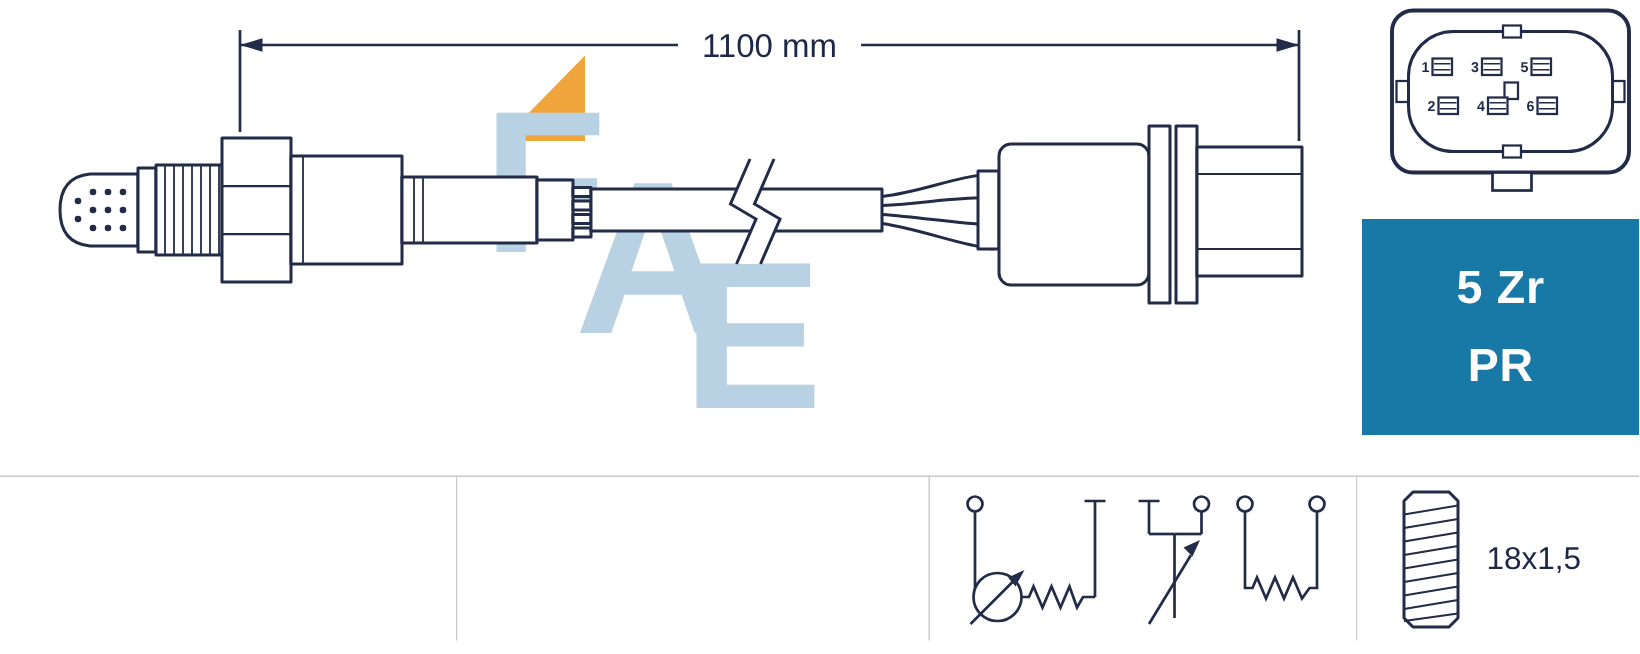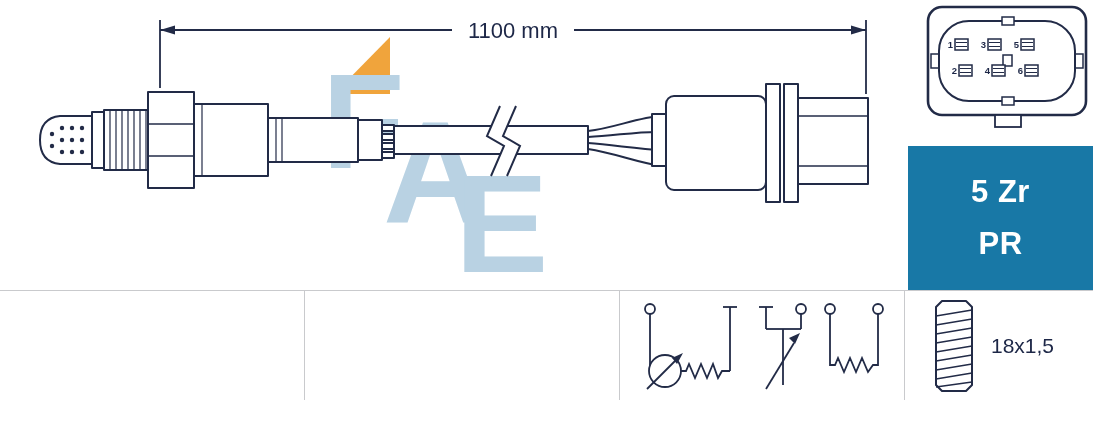--- a/index.html
+++ b/index.html
@@ -14,21 +14,21 @@
   .code-box {
     position:absolute; left:908px; top:146px; width:185px; height:144px;
     background:#1878a6;
     display:flex; flex-direction:column; align-items:center; justify-content:center;
     color:#ffffff; font-weight:bold; font-size:31px; line-height:1.3;
     letter-spacing:0.5px;
     gap:12px;
   }
 
   .bottom-row { position:absolute; left:0; top:290px; width:1093px; height:146px; display:flex; }
-  .cell { height:110px; border-top:1px solid #c9cacd; border-right:1px solid #c9cacd; background:#fff; }
+  .cell { height:110px; border-top:1px solid #c9cacd; border-right:1px solid #c9cacd; background:#fff;margin-top:27px; }
   .cell:last-child { border-right:none; }
   .cell1 { width:305px; }
   .cell2 { width:315px; }
   .cell3 { width:285px; display:flex; align-items:center; justify-content:center; }
   .cell4 { width:188px; display:flex; align-items:center; gap:12px; padding-left:24px; }
 
   .thread-size { font-size:21px; color:#1d2747; white-space:nowrap; }
 
   .wm-letter { font-weight:bold; fill:#b9d2e3; }
 </style>

